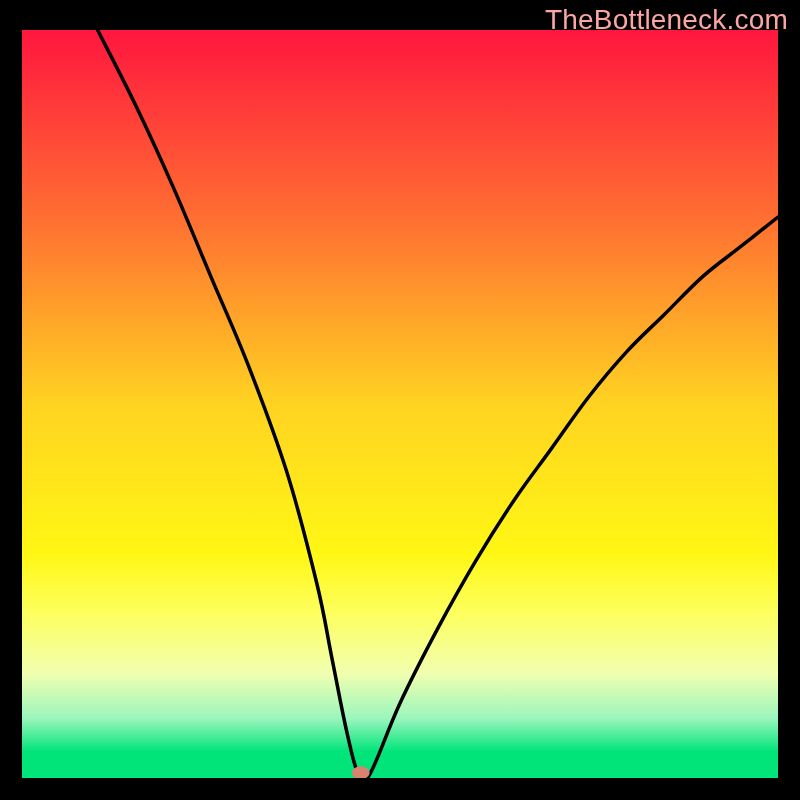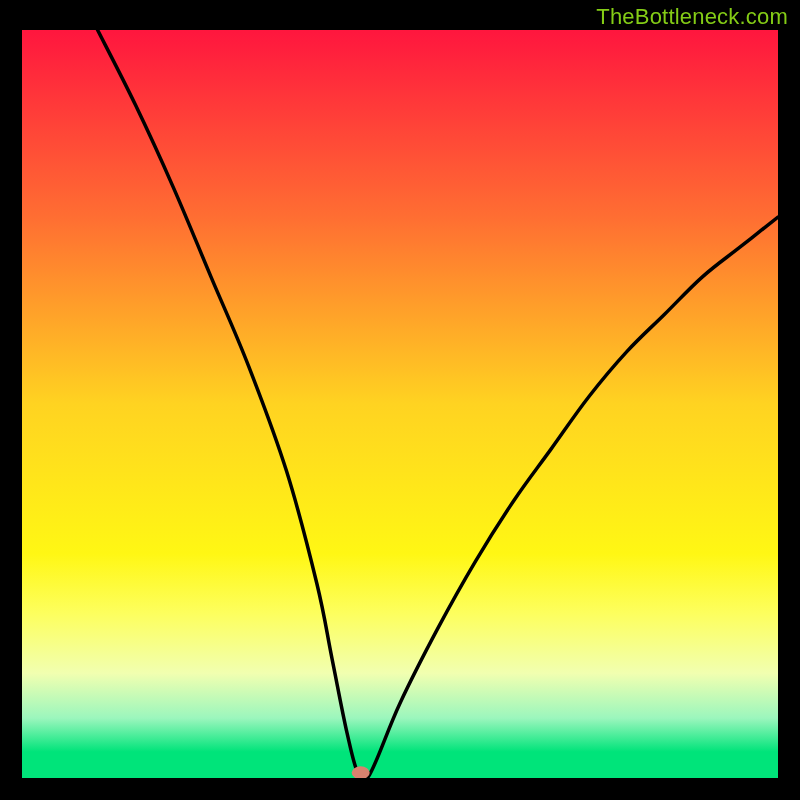--- a/index.html
+++ b/index.html
@@ -14,22 +14,22 @@
   .outer {
     position: relative;
     width: 800px;
     height: 800px;
     background: #000;
   }
   .attribution {
     position: absolute;
     top: 4px;
     right: 12px;
-    color: #84cc16;
-    font-size: 22px;
+    color: #fca5a5;
+    font-size: 28px;
     font-weight: 400;
     letter-spacing: 0.2px;
     z-index: 10;
   }
   .plot {
     position: absolute;
     left: 22px;
     top: 30px;
     width: 756px;
     height: 748px;

